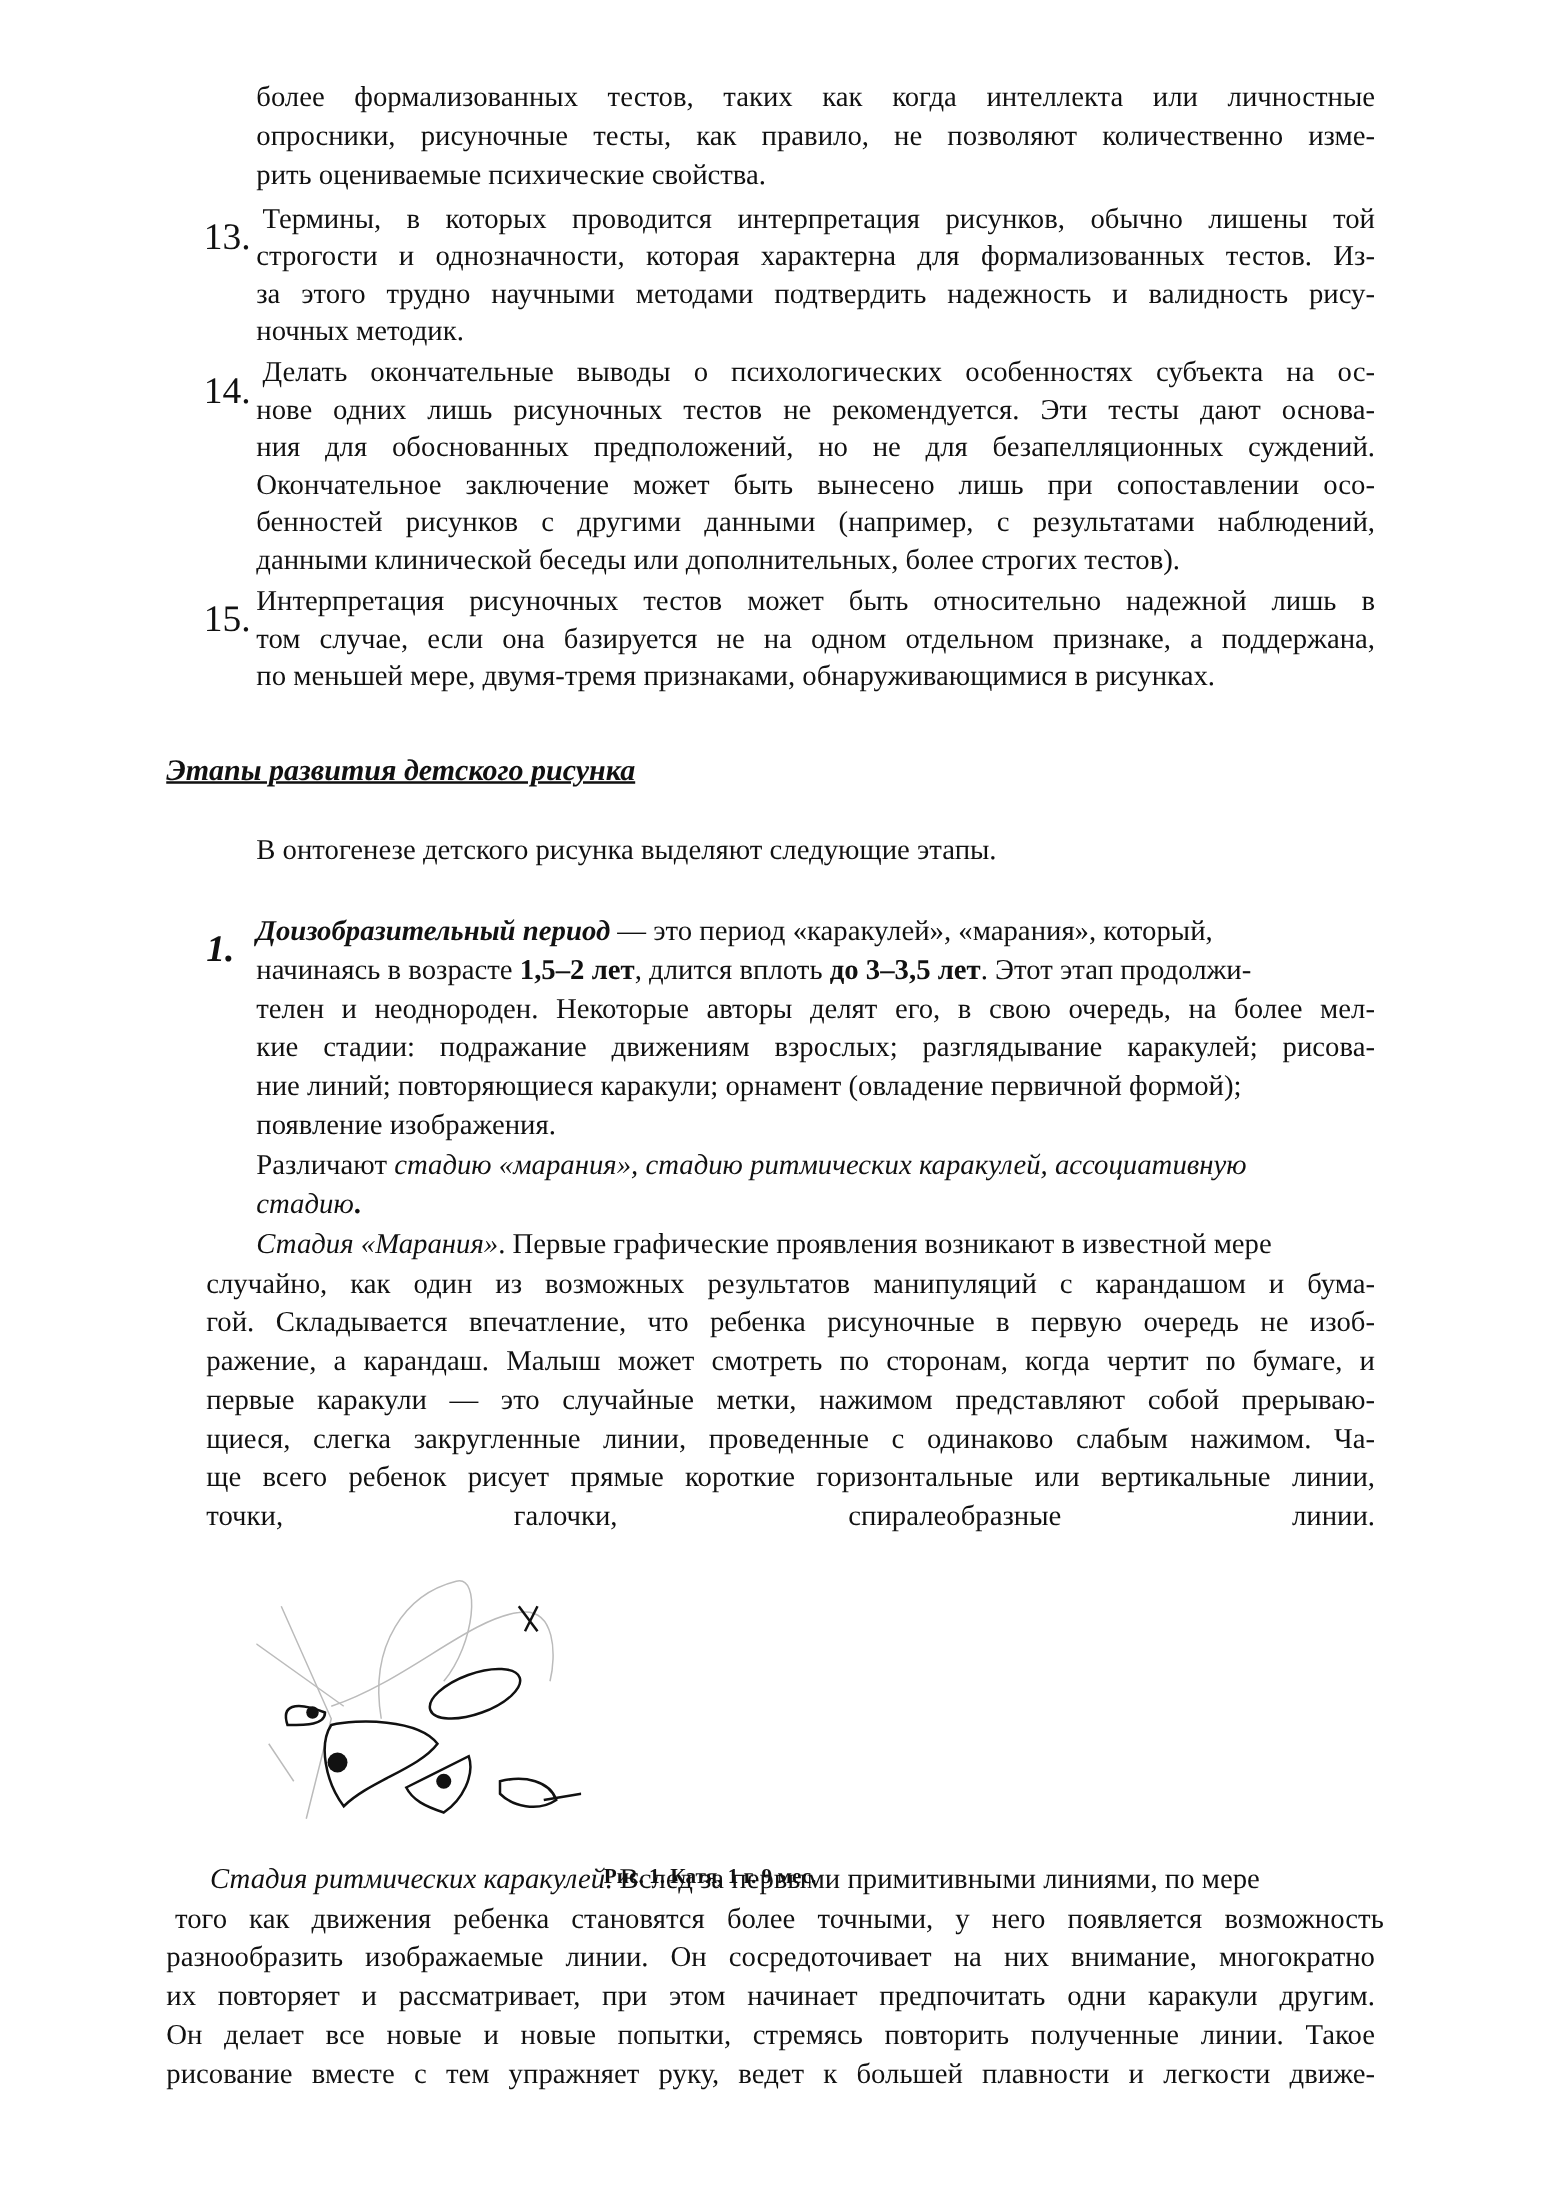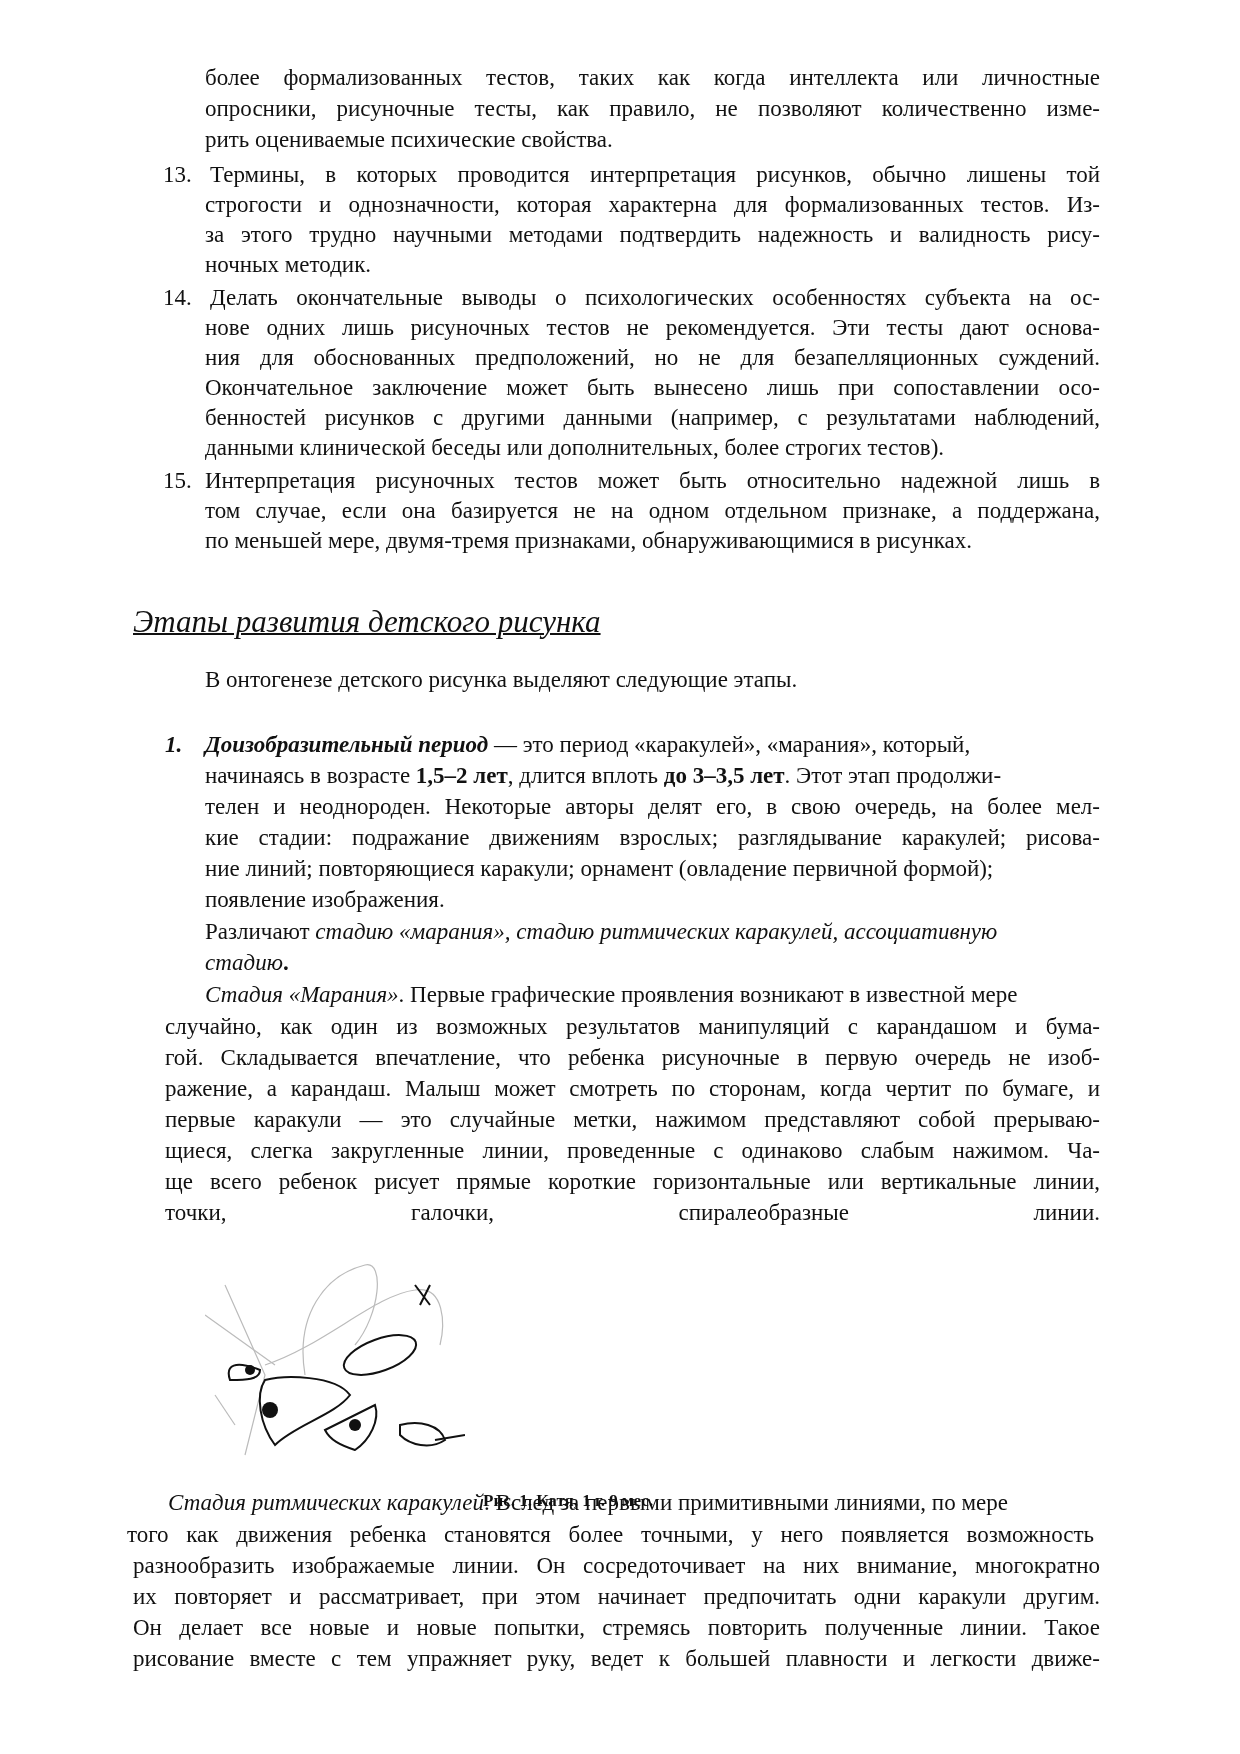--- a/index.html
+++ b/index.html
@@ -1,21 +1,21 @@
 <!DOCTYPE html>
 <html><head>
 <meta charset="utf-8">
 <style>
   html, body { margin: 0; padding: 0; background: #ffffff; }
   body { width: 1240px; height: 1754px; position: relative; overflow: hidden;
          font-family: "Liberation Serif", "DejaVu Serif", serif; color: #111; }
   .line { position: absolute; font-size: 23px; line-height: 30px; white-space: nowrap; }
   .just { text-align: justify; text-align-last: justify; }
-  .num { position: absolute; font-size: 23px; line-height: 30px; }
-  .heading { position: absolute; left: 133px; top: 604px; font-size: 31px; font-style: italic; font-weight: normal; text-decoration: underline; text-decoration-thickness: 2px; }
+  .num { position: absolute; font-size: 30px; line-height: 30px; margin-top: 15px; }
+  .heading { position: absolute; left: 133px; top: 604px; font-size: 24px; font-style: italic; font-weight: bold; text-decoration: underline; text-decoration-thickness: 2px; }
   .caption { position: absolute; left: 483px; top: 1491px; font-size: 17px; font-weight: bold; }
   i { }
   b { font-weight: bold; }
   #figure { position: absolute; left: 205px; top: 1255px; width: 260px; height: 210px; }
 </style>
 </head>
 <body>
 
 <div class="line just" style="left:205px;top:63px;width:895px">более формализованных тестов, таких как когда интеллекта или личностные</div>
 <div class="line just" style="left:205px;top:94px;width:895px">опросники, рисуночные тесты, как правило, не позволяют количественно изме-</div>
@@ -82,17 +82,17 @@
   </g>
   <g fill="#111">
     <circle cx="65" cy="155" r="8"></circle>
     <circle cx="150" cy="170" r="6"></circle>
     <circle cx="45" cy="115" r="5"></circle>
   </g>
 </svg>
 <div class="caption">Рис. 1. Катя, 1 г. 9 мес.</div>
 
 <div class="line" style="left:168px;top:1488px"><i>Стадия ритмических каракулей</i><span>. Вслед за первыми примитивными линиями, по мере</span></div>
-<div class="line just" style="left:127px;top:1520px;width:967px">того как движения ребенка становятся более точными, у него появляется возможность</div>
+<div class="line just" style="left:140px;top:1520px;width:967px">того как движения ребенка становятся более точными, у него появляется возможность</div>
 <div class="line just" style="left:133px;top:1551px;width:967px">разнообразить изображаемые линии. Он сосредоточивает на них внимание, многократно</div>
 <div class="line just" style="left:133px;top:1582px;width:967px">их повторяет и рассматривает, при этом начинает предпочитать одни каракули другим.</div>
 <div class="line just" style="left:133px;top:1613px;width:967px">Он делает все новые и новые попытки, стремясь повторить полученные линии. Такое</div>
 <div class="line just" style="left:133px;top:1644px;width:967px">рисование вместе с тем упражняет руку, ведет к большей плавности и легкости движе-</div>
 
 </body></html>

